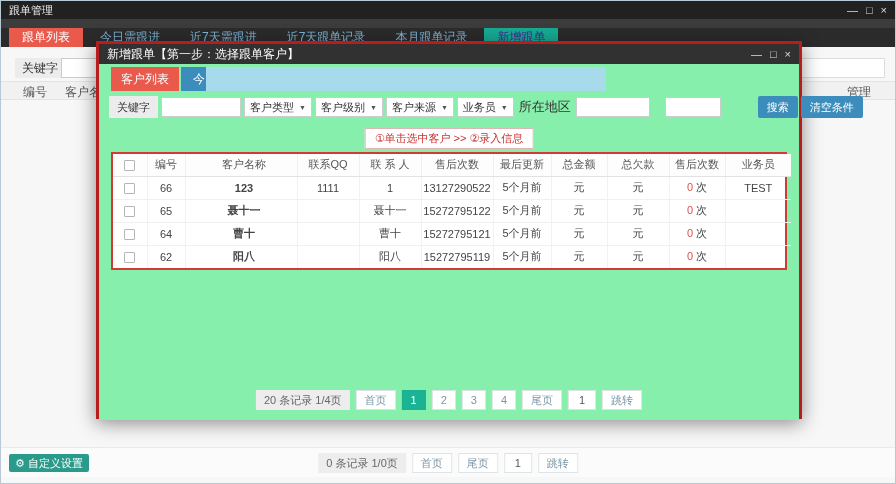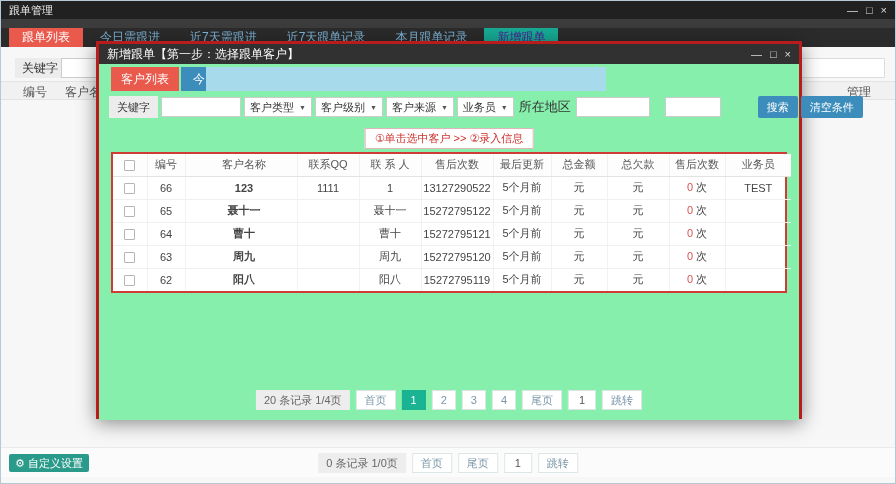--- a/index.html
+++ b/index.html
@@ -234,33 +234,20 @@
                 <td>曹十</td>
                 <td>15272795121</td>
                 <td class="red-text">5个月前</td>
                 <td>元</td>
                 <td>元</td>
                 <td><span class="red-text">0</span> 次</td>
                 <td></td>
               </tr>
               <tr>
                 <td><span class="cb"></span></td>
-                <td>63</td>
-                <td class="name">周九</td>
-                <td></td>
-                <td>周九</td>
-                <td>15272795120</td>
-                <td class="red-text">5个月前</td>
-                <td>元</td>
-                <td>元</td>
-                <td><span class="red-text">0</span> 次</td>
-                <td></td>
-              </tr>
-              <tr>
-                <td><span class="cb"></span></td>
                 <td>62</td>
                 <td class="name">阳八</td>
                 <td></td>
                 <td>阳八</td>
                 <td>15272795119</td>
                 <td class="red-text">5个月前</td>
                 <td>元</td>
                 <td>元</td>
                 <td><span class="red-text">0</span> 次</td>
                 <td></td>

